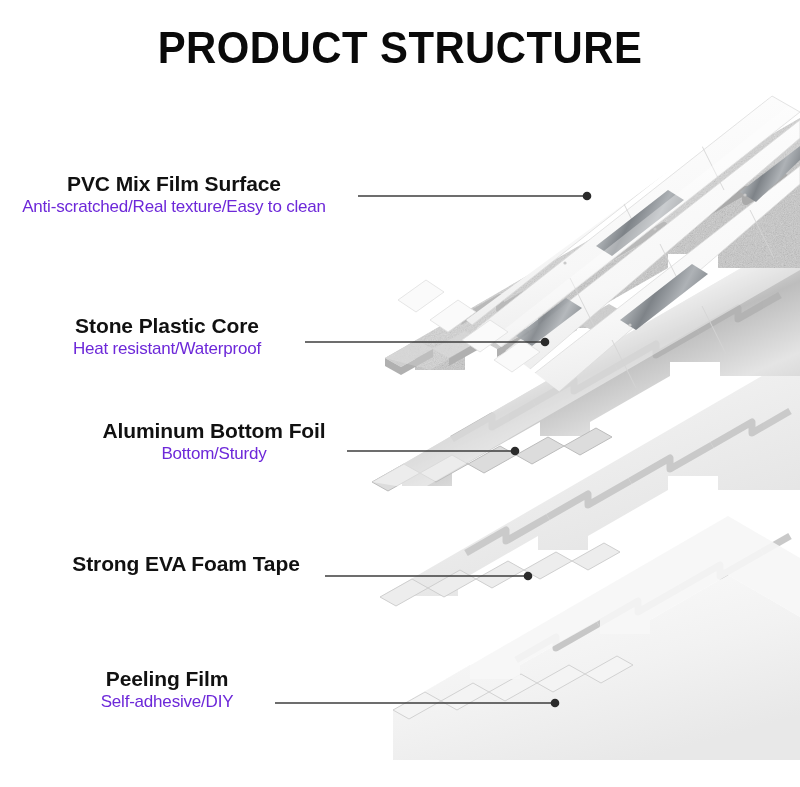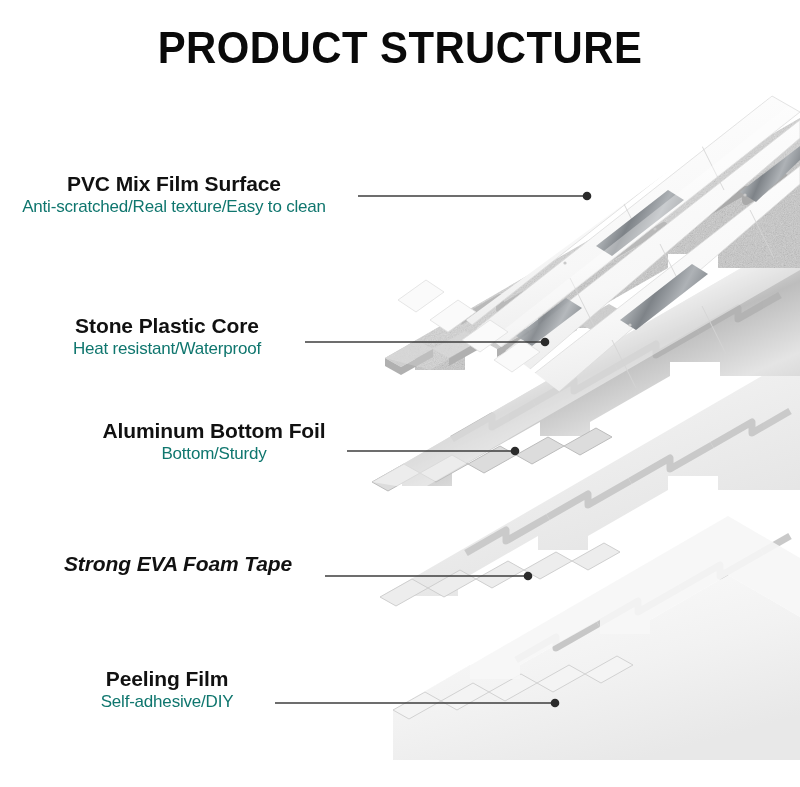--- a/index.html
+++ b/index.html
@@ -57,29 +57,29 @@
     font-size: 21px;
     font-weight: 600;
     line-height: 1.08;
     color: #111111;
     letter-spacing: -0.1px;
   }
   .callout .c-sub {
     font-size: 17px;
     font-weight: 400;
     line-height: 1.12;
-    color: #0f766e;
+    color: #6d28d9;
     letter-spacing: -0.2px;
     margin-top: 1px;
   }
 
   #callout-0 { left: 0px;   top: 153px; width: 348px; }
   #callout-1 { left: 36px;  top: 295px; width: 262px; }
   #callout-2 { left: 78px;  top: 400px; width: 272px; }
-  #callout-3 { left: 28px;  top: 533px; width: 300px; font-style: italic; }
+  #callout-3 { left: 36px;  top: 533px; width: 300px; }
   #callout-4 { left: 67px;  top: 648px; width: 200px; }
 </style>
 </head>
 <body>
 
 <div id="stage">
 
   <div id="title">PRODUCT STRUCTURE</div>
 
   <svg id="illo" viewBox="0 0 800 787">

